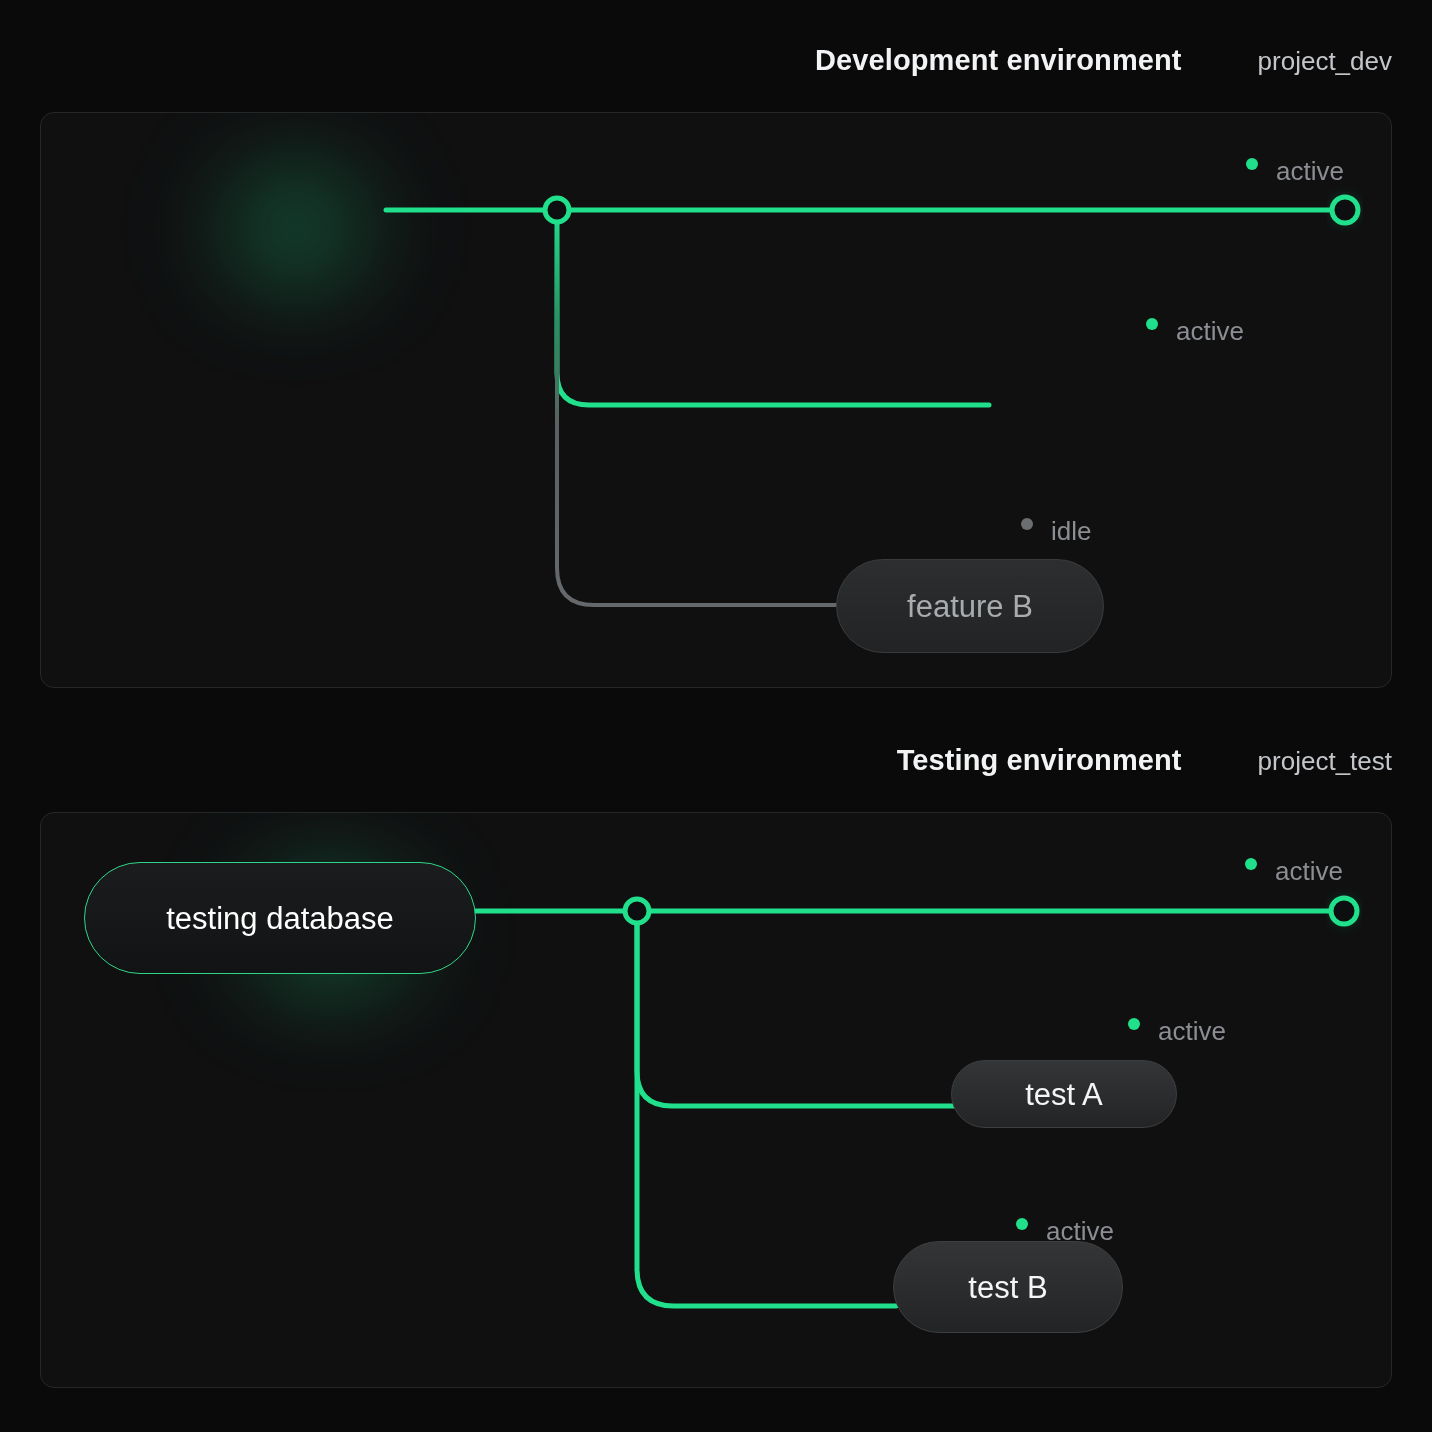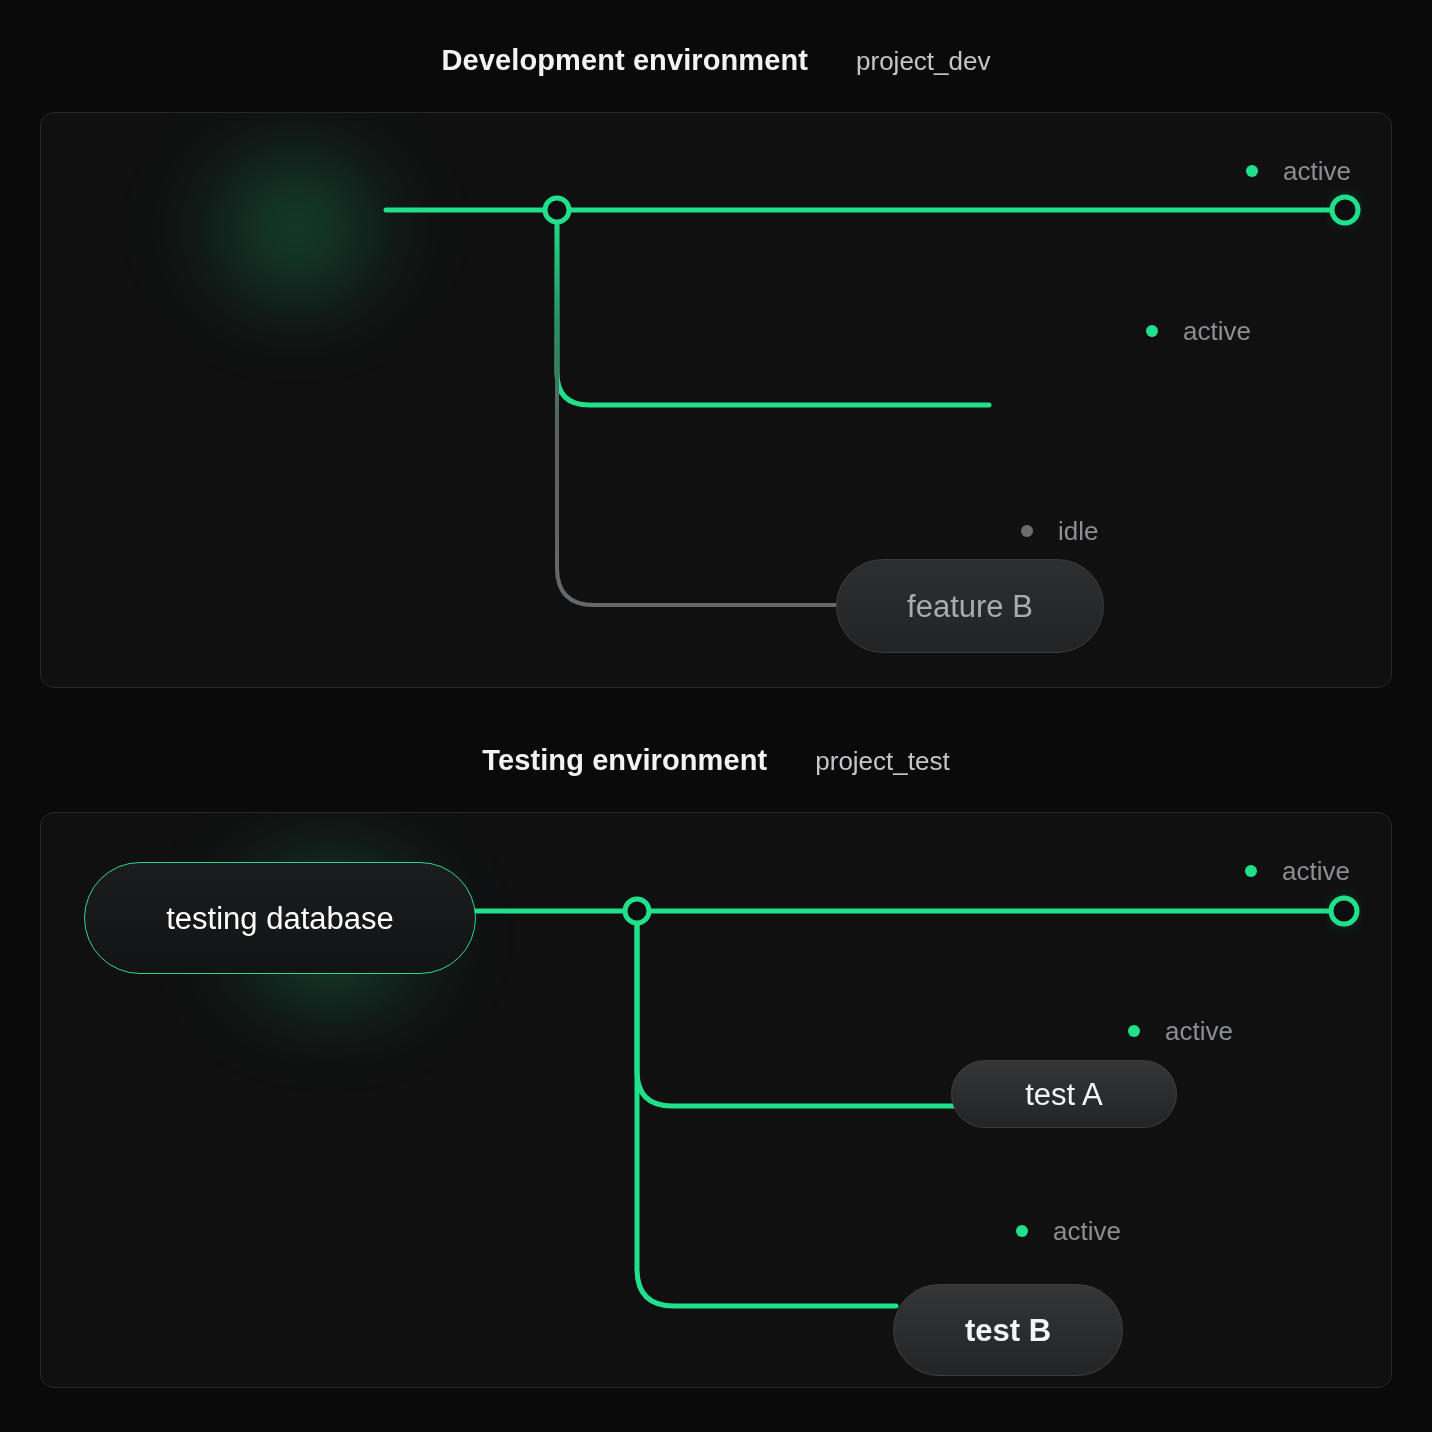--- a/index.html
+++ b/index.html
@@ -19,33 +19,34 @@
     background: #0a0a0b;
   }
 
   
   .section-header {
     position: absolute;
     left: 40px;
     width: 1352px;
     display: flex;
     align-items: baseline;
-    justify-content: center;
+    justify-content: flex-end;
     gap: 48px;
   }
   .section-title {
     font-size: 29px;
     font-weight: bold;
     color: #f2f3f4;
     letter-spacing: 0.1px;
   }
   .section-project {
     font-size: 26px;
     font-weight: normal;
     color: #c3c6c9;
+    margin-left: 28px;
   }
 
   
   .panel {
     position: absolute;
     left: 40px;
     width: 1352px;
     background: #101011;
     border: 1px solid #262729;
     border-radius: 14px;
@@ -103,22 +104,22 @@
   .node.task.idle {
     background: linear-gradient(180deg, #2d2e2f 0%, #222324 100%);
     border: 1px solid #3a3b3d;
   }
   .node.task.idle .node-label { color: #a9acaf; }
 
   
   .status {
     position: absolute;
     display: flex;
-    align-items: center;
-    gap: 25px;
+    align-items: flex-start;
+    gap: 18px;
     white-space: nowrap;
   }
   .status-dot {
     width: 12px;
     height: 12px;
     border-radius: 50%;
     flex: none;
   }
   .status-text {
     font-size: 26px;
@@ -244,20 +245,20 @@
         <span class="status-text">active</span>
       </div>
       <div class="node task" style="left:910px; top:247px; width:226px; height:68px;">
         <span class="node-label">test A</span>
       </div>
 
       <div class="status" style="left:975px; top:405px;">
         <span class="status-dot" style="background:#21e08b;"></span>
         <span class="status-text">active</span>
       </div>
-      <div class="node task" style="left:852px; top:471px; width:230px; height:92px;font-weight:bold;">
+      <div class="node task" style="left:852px; top:428px; width:230px; height:92px;">
         <span class="node-label">test B</span>
       </div>
 
     </div>
   </div>
 
 </div>
 
 </body></html>

